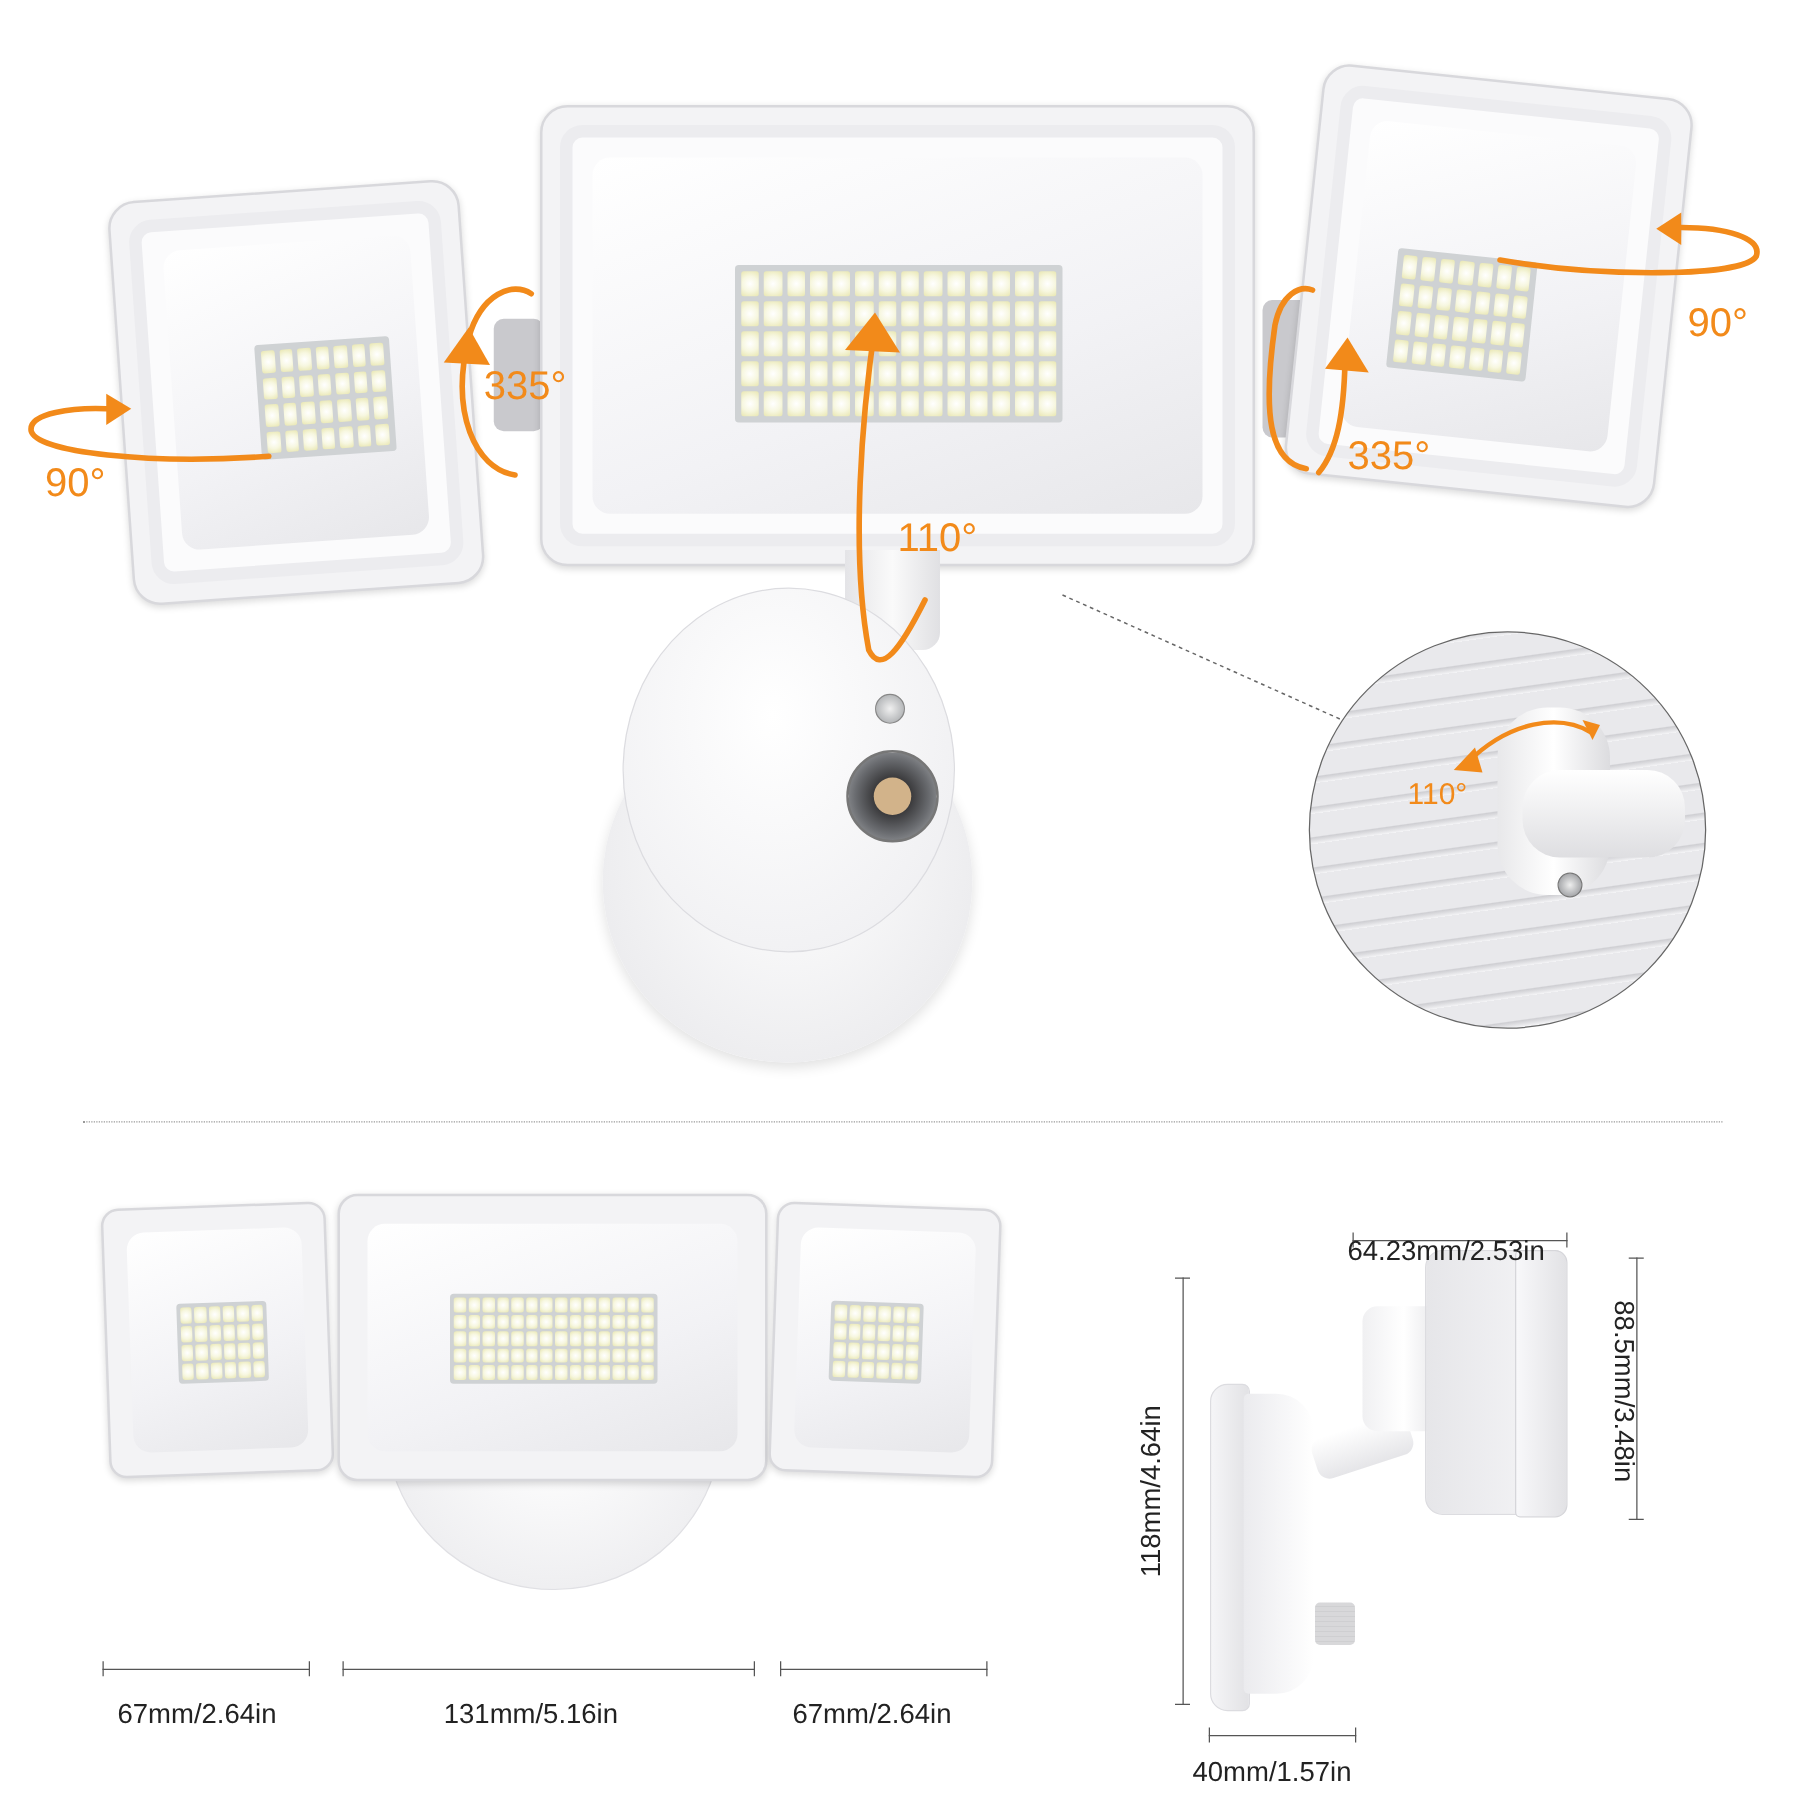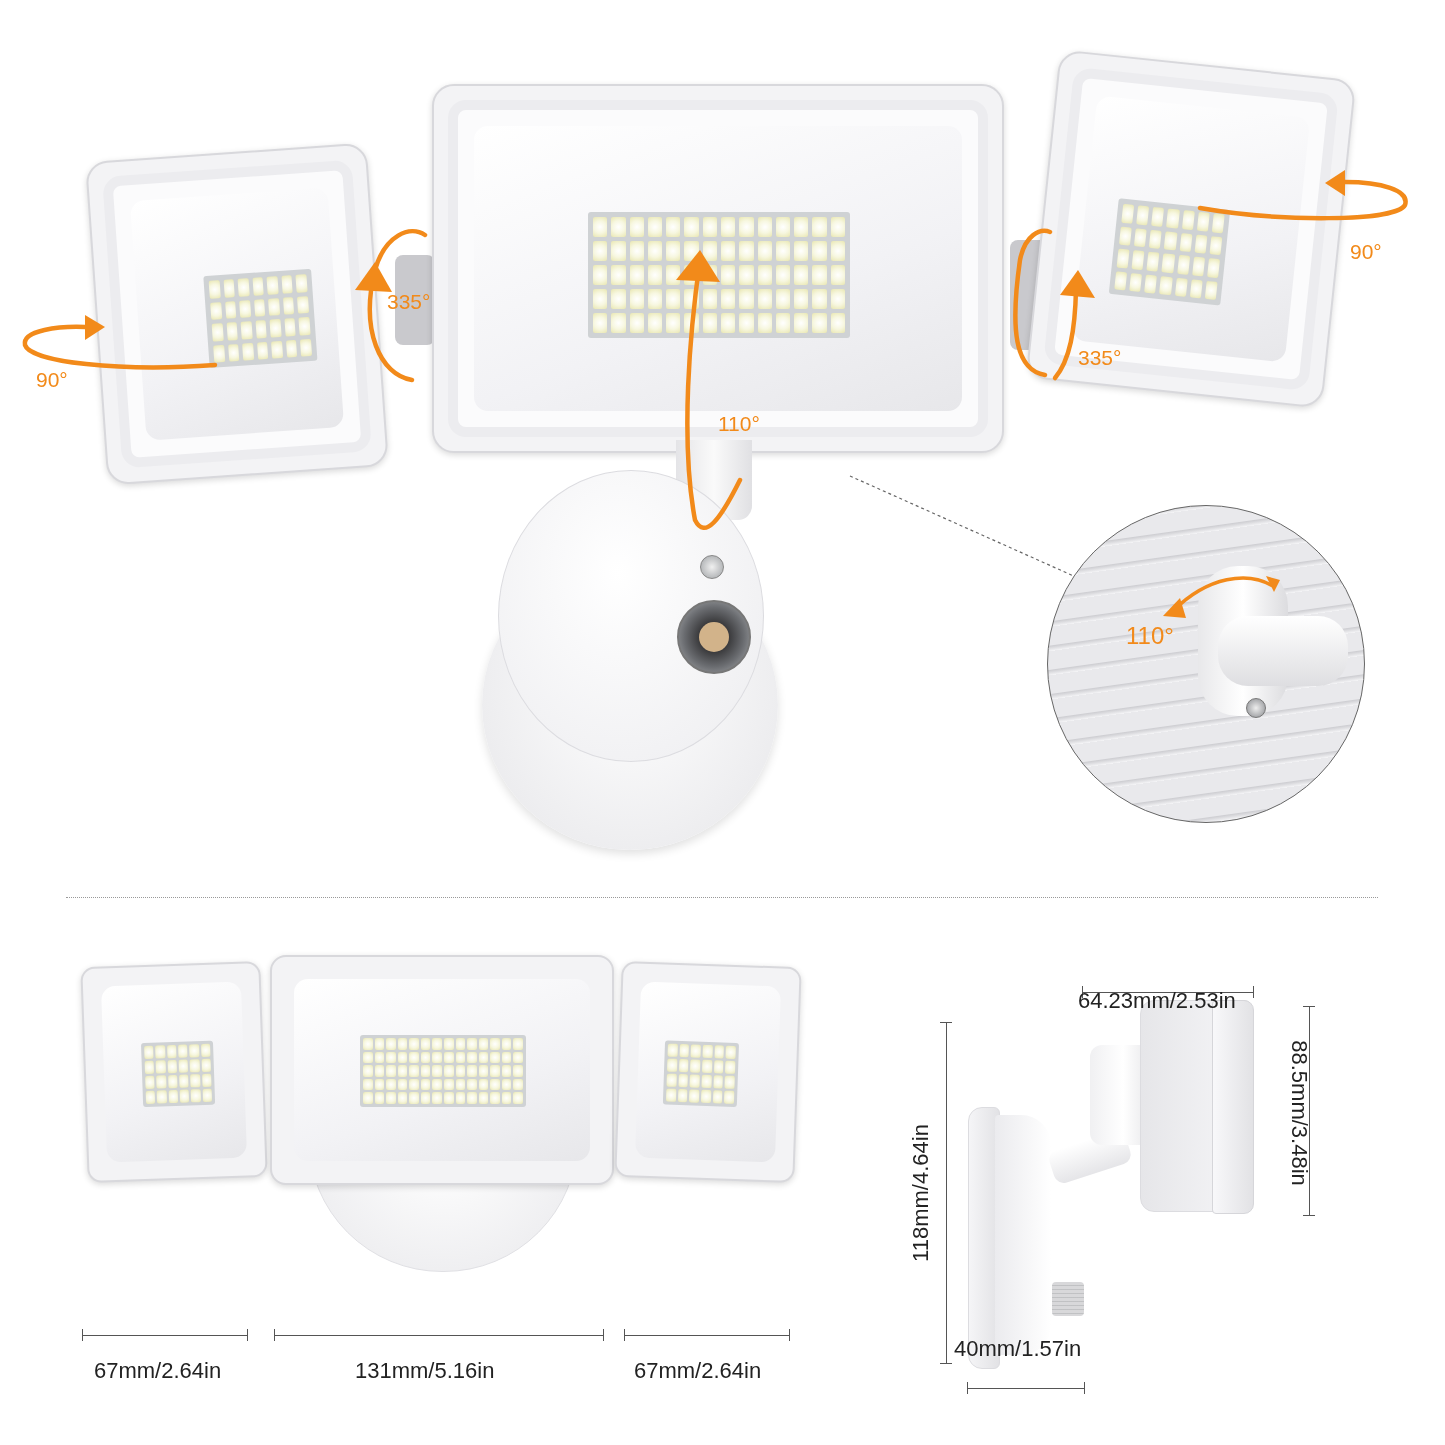--- a/index.html
+++ b/index.html
@@ -3,21 +3,21 @@
 <meta charset="utf-8">
 <style>
   html,body{margin:0;padding:0;background:#ffffff;}
   body{width:1445px;height:1445px;position:relative;overflow:hidden;font-family:"Liberation Sans",sans-serif;}
   .abs{position:absolute;}
   .head{position:absolute;background:#f3f3f5;border:2px solid #d8d8dc;border-radius:22px;box-shadow:0 2px 6px rgba(0,0,0,0.15);}
   .head .ring{position:absolute;border:10px solid #ececef;border-radius:18px;background:#fbfbfc;}
   .head .inner{position:absolute;background:linear-gradient(160deg,#ffffff 0%,#f2f2f5 60%,#e7e7ea 100%);border-radius:14px;}
   .ledpanel{position:absolute;background:#cfd2d4;border-radius:3px;display:grid;gap:4px;padding:5px;box-sizing:border-box;}
   .led{background:radial-gradient(circle,#ffffff 0%,#f7f7e0 50%,#e8e6b0 100%);border-radius:2px;}
-  .angle{position:absolute;color:#f28a1a;font-size:21px;font-family:"Liberation Sans",sans-serif;}
+  .angle{position:absolute;color:#f28a1a;font-size:32px;font-family:"Liberation Sans",sans-serif;}
   .dim-label{position:absolute;color:#222;font-size:22px;font-family:"Liberation Sans",sans-serif;white-space:nowrap;}
   .hline{position:absolute;height:0;border-top:1.5px solid #555;}
   .hline:before,.hline:after{content:"";position:absolute;top:-7px;width:0;height:12px;border-left:1.5px solid #555;}
   .hline:before{left:0}.hline:after{right:0}
   .vline{position:absolute;width:0;border-left:1.5px solid #555;}
   .vline:before,.vline:after{content:"";position:absolute;left:-7px;height:0;width:12px;border-top:1.5px solid #555;}
   .vline:before{top:0}.vline:after{bottom:0}
   .separator{position:absolute;left:66px;top:897px;width:1312px;border-top:1.5px dotted #999;}
 </style>
 </head>
@@ -388,14 +388,14 @@
   <div class="hline" style="left:1082px;top:992px;width:172px;"></div>
   <div class="dim-label" style="left:1078px;top:988px;">64.23mm/2.53in</div>
 
   <div class="vline" style="left:1309px;top:1006px;height:210px;"></div>
   <div class="dim-label" style="left:1226px;top:1100px;transform:rotate(90deg);">88.5mm/3.48in</div>
 
   <div class="vline" style="left:946px;top:1022px;height:342px;"></div>
   <div class="dim-label" style="left:852px;top:1180px;transform:rotate(-90deg);">118mm/4.64in</div>
 
   <div class="hline" style="left:967px;top:1388px;width:118px;"></div>
-  <div class="dim-label" style="left:954px;top:1336px;">40mm/1.57in</div>
+  <div class="dim-label" style="left:954px;top:1405px;">40mm/1.57in</div>
 </div>
 
 </body></html>

